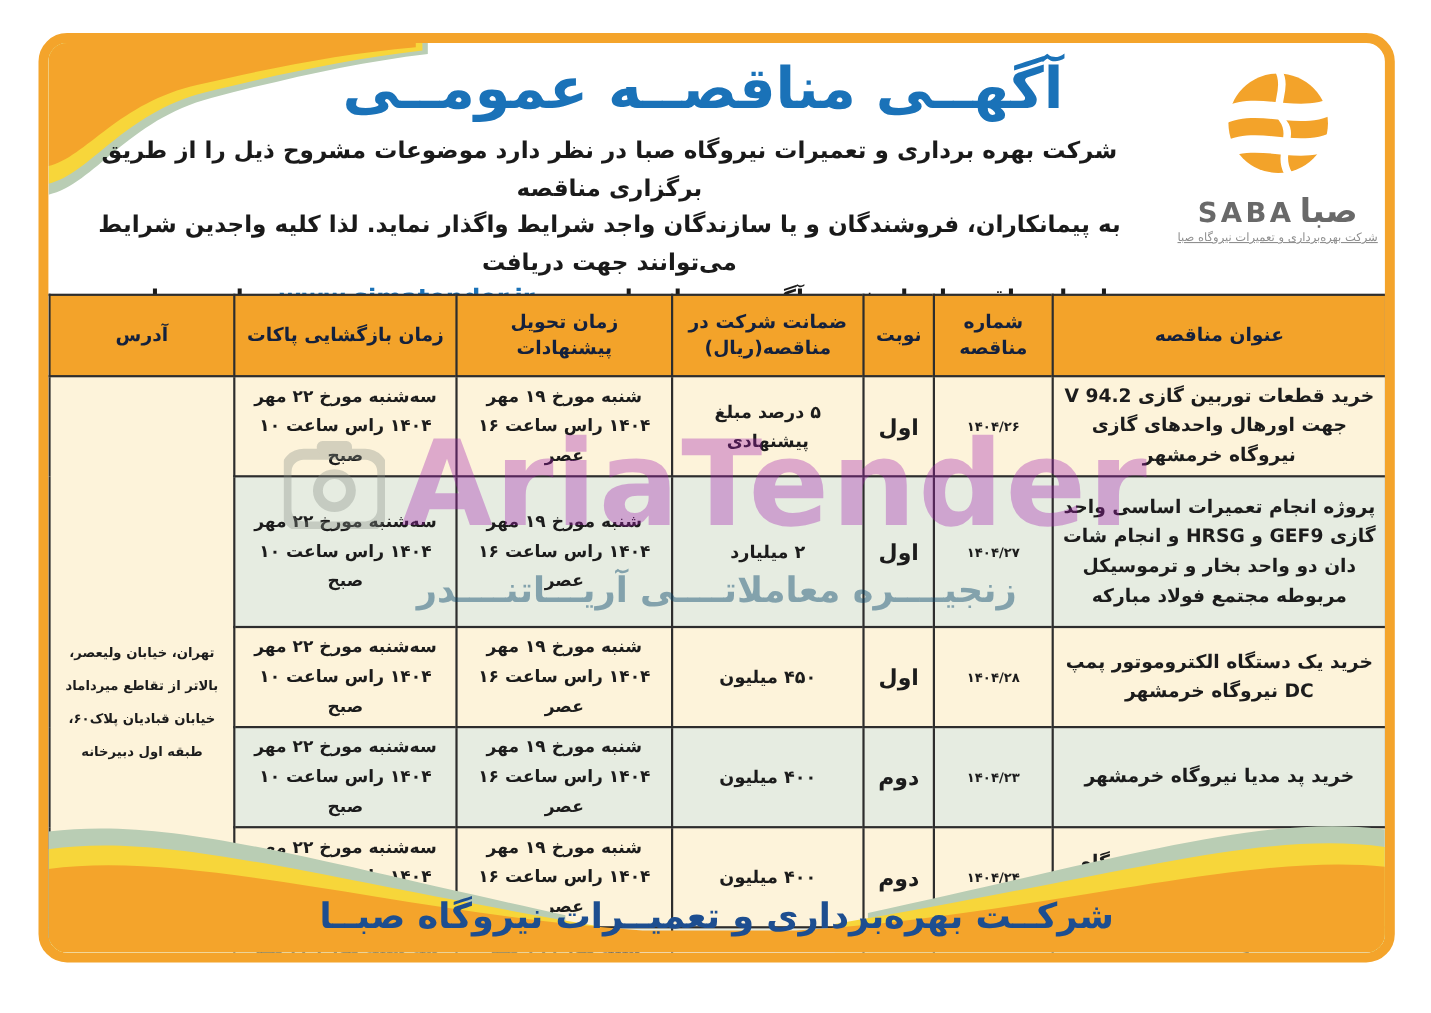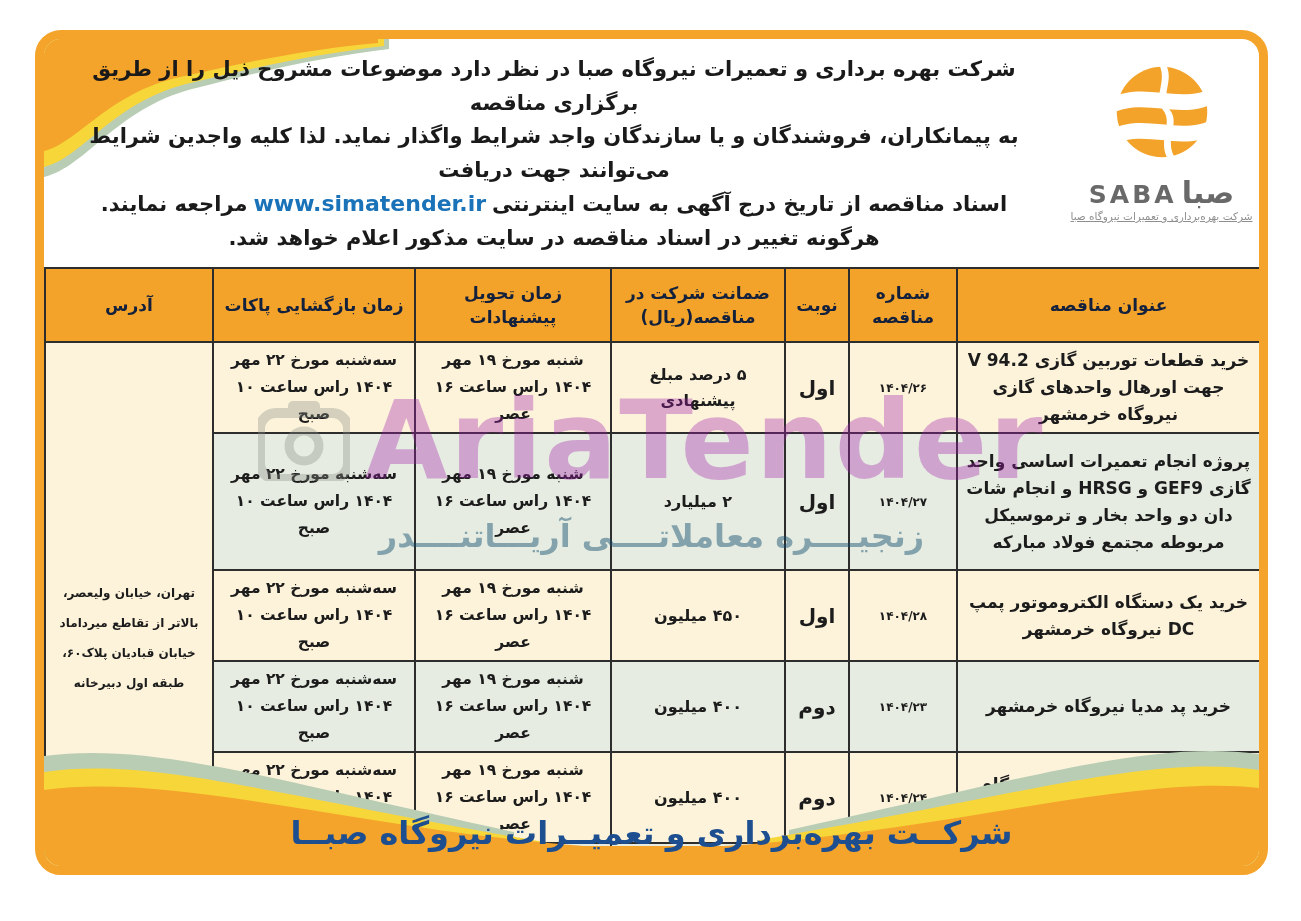--- a/index.html
+++ b/index.html
@@ -69,20 +69,21 @@
 <div class="frame">
 
   <svg class="corner-tl" width="345" height="142" viewBox="0 0 345 142">
     <path d="M0 138 C 42 128 72 70 148 50 C 218 32 278 18 345 10 L345 0 L0 0 Z" fill="#b9cdb4"></path>
     <path d="M0 128 C 38 119 68 64 142 45 C 212 28 272 15 340 7 L340 0 L0 0 Z" fill="#f7d63a"></path>
     <path d="M0 112 C 34 104 64 54 136 38 C 206 22 266 10 334 4 L334 0 L0 0 Z" fill="#f4a42b"></path>
   </svg>
 
   <div class="header">
     <div class="header-main">
+      <h1 class="ad-title">آگهــی مناقصــه عمومــی</h1>
       <div class="intro">
         <p>شرکت بهره برداری و تعمیرات نیروگاه صبا در نظر دارد موضوعات مشروح ذیل را از طریق برگزاری مناقصه</p>
         <p>به پیمانکاران، فروشندگان و یا سازندگان واجد شرایط واگذار نماید. لذا کلیه واجدین شرایط می‌توانند جهت دریافت</p>
         <p><span>اسناد مناقصه از تاریخ درج آگهی به سایت اینترنتی</span><a class="url" href="#">www.simatender.ir</a><span>مراجعه نمایند.</span></p>
         <p>هرگونه تغییر در اسناد مناقصه در سایت مذکور اعلام خواهد شد.</p>
       </div>
     </div>
 
     <div class="logo-block">
       <svg width="118" height="118" viewBox="0 0 120 120">

